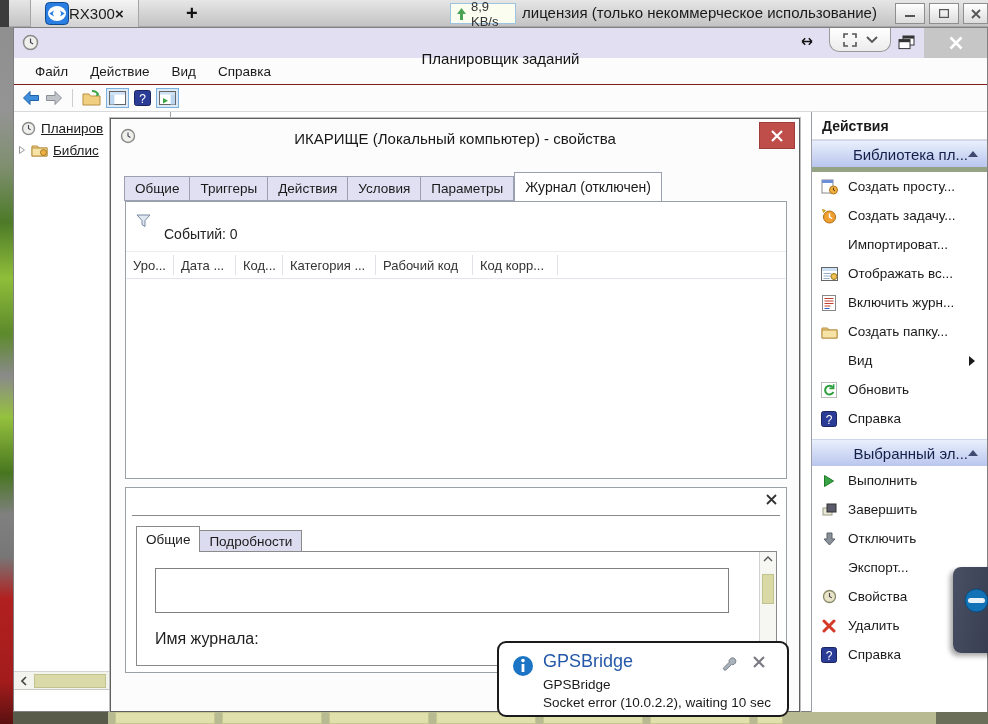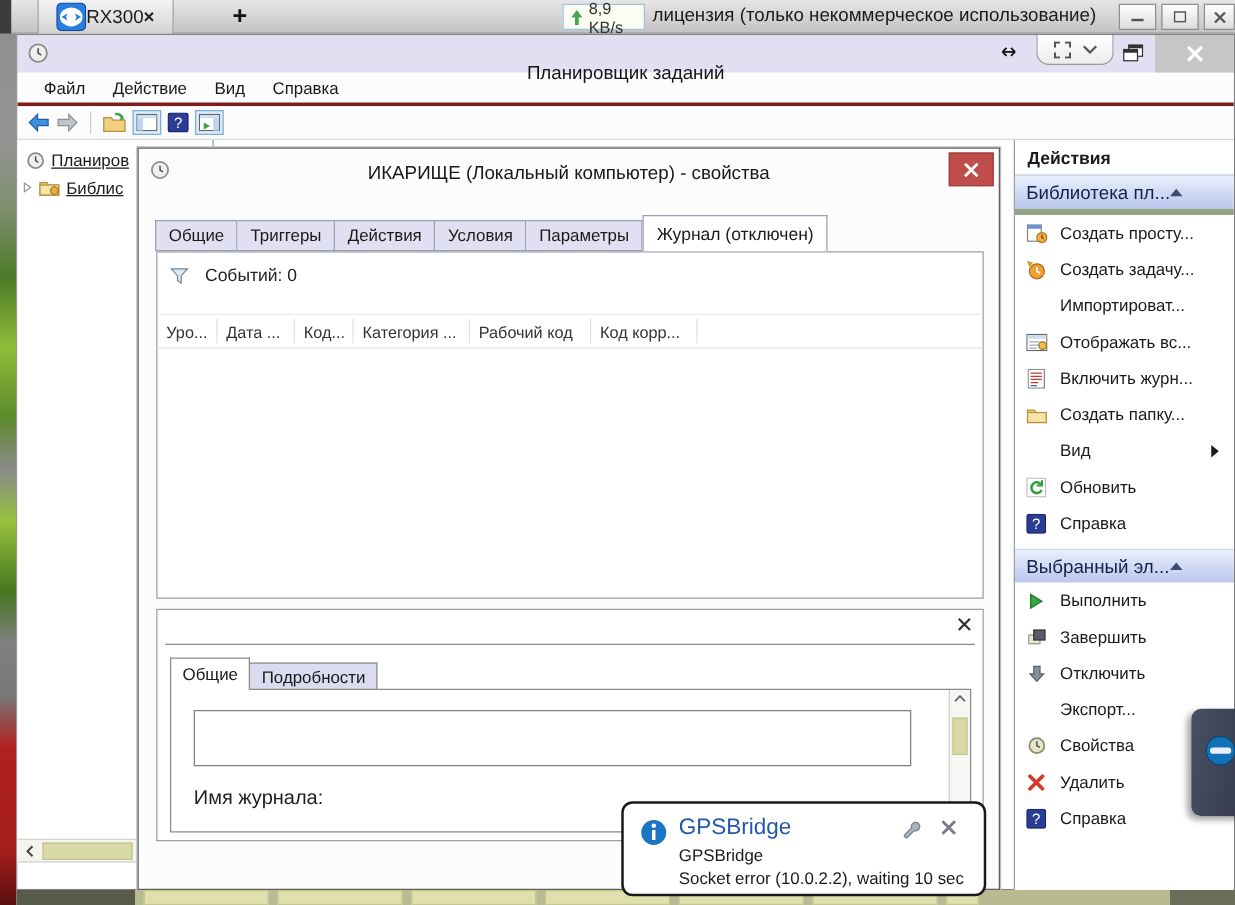--- a/index.html
+++ b/index.html
@@ -27,59 +27,59 @@
 
   
   .mmc{position:absolute;left:13px;top:27px;width:975px;height:685px;background:#fff;border:1px solid #808080;}
   .mmc-title{position:relative;height:30px;background:#e2dff3;}
   .mmc-title-text{position:absolute;left:0;right:0;top:6px;text-align:center;font-size:15px;color:#141414;margin-top:16px;}
   .mmc-clock{position:absolute;left:8px;top:6px;}
   .tv-arrows{position:absolute;right:170px;top:8px;}
   .tv-grip{position:absolute;right:96px;top:0;width:62px;height:24px;background:linear-gradient(#ffffff,#ececec);border:1px solid #999;border-top:none;border-radius:0 0 10px 10px;display:flex;align-items:center;justify-content:center;gap:9px;}
   .mmc-restore{position:absolute;right:72px;top:7px;}
   .mmc-closebox{position:absolute;right:0;top:0;width:63px;height:30px;background:#c6c6c6;display:flex;align-items:center;justify-content:center;}
-  .mmc-menu{height:27px;background:#fcfcfc;border-bottom:3px solid #7f1d1d;display:flex;align-items:center;padding-left:10px;font-size:13.5px;}
+  .mmc-menu{height:27px;background:#fcfcfc;border-bottom:1px solid #7f1d1d;display:flex;align-items:center;padding-left:10px;font-size:13.5px;}
   .mmc-menu span{padding:0 11px;}
   .mmc-toolbar{height:27px;background:#fcfcfc;border-bottom:1px solid #d9d9d9;display:flex;align-items:center;padding-left:8px;gap:5px;}
   .tb-sep{width:1px;height:18px;background:#cfcfcf;margin:0 4px;}
   .tb-frame{border:1px solid #7ab0e0;background:#dceaf8;padding:2px;}
   .mmc-body{position:relative;height:599px;background:#fff;}
 
   
   .tree{position:absolute;left:0;top:0;width:157px;height:578px;border-right:1px solid #9aa0a6;border-bottom:1px solid #c8c8c8;background:#fff;padding-top:5px;}
   .tree-item{display:flex;align-items:center;gap:5px;height:22px;font-size:13.5px;padding-left:7px;white-space:nowrap;overflow:hidden;text-decoration:underline;}
   .tree-item.child{padding-left:4px;}
   .tree-hscroll{position:absolute;left:0;bottom:0;height:18px;width:156px;border-top:1px solid #d5d5d5;background:#f4f4ee;display:flex;align-items:center;}
   .tree-hscroll .sb-arrow{width:20px;height:18px;display:flex;align-items:center;justify-content:center;}
   .tree-thumb{height:14px;width:72px;background:#dadaa8;border:1px solid #c2c28e;}
 
   
   .actions{position:absolute;right:0;top:0;width:176px;height:601px;border-left:1px solid #9aa0a6;background:#fff;font-size:13.5px;}
   .actions-header{height:28px;font-weight:bold;font-size:14px;display:flex;align-items:center;padding-left:10px;border-bottom:1px solid #dedede;box-shadow:0 1px 2px rgba(0,0,0,.07);}
-  .sec-header{height:27px;background:linear-gradient(#e9effc,#b9c6ee);color:#15204a;font-size:15px;display:flex;align-items:center;justify-content:flex-start;padding:0 9px;border-top:1px solid #cdd6ef;}
+  .sec-header{height:27px;background:linear-gradient(#e9effc,#b9c6ee);color:#15204a;font-size:15px;display:flex;align-items:center;justify-content:flex-end;padding:0 9px;border-top:1px solid #cdd6ef;}
   .sec-strip{height:5px;background:#93a384;}
   .sec-gap{height:6px;}
   .tri-up{width:0;height:0;border-left:5px solid transparent;border-right:5px solid transparent;border-bottom:6px solid #3f4a6e;}
   .act-item{height:29px;display:flex;align-items:center;padding-left:8px;}
   .act-icon{width:18px;height:18px;margin-right:10px;display:inline-flex;align-items:center;justify-content:center;flex:none;}
   .tri-right{width:0;height:0;border-top:5px solid transparent;border-bottom:5px solid transparent;border-left:6px solid #1a1a1a;margin-left:auto;margin-right:12px;}
 
   
   .dialog{position:absolute;left:110px;top:118px;width:690px;height:594px;background:#fcfcfc;border:1px solid #5f5f5f;box-shadow:0 0 0 1px #bdbdbd;z-index:5;}
   .dlg-clock{position:absolute;left:9px;top:9px;}
   .dlg-title-text{position:absolute;left:0;right:0;top:11px;text-align:center;font-size:15px;color:#181818;}
   .dlg-close{position:absolute;right:4px;top:3px;width:36px;height:27px;background:#bf4e4b;border:1px solid #a03c3a;display:flex;align-items:center;justify-content:center;}
   .dlg-tabs{position:absolute;left:13px;top:53px;display:flex;align-items:flex-end;height:29px;}
   .dlg-tab{height:25px;padding:0 10px;display:flex;align-items:center;background:#e0e0f2;border:1px solid #9aa0b0;border-left:none;font-size:13.5px;}
   .dlg-tab:first-child{border-left:1px solid #9aa0b0;}
   .dlg-tab.active{height:29px;background:#fff;border-bottom:none;border-left:1px solid #9aa0b0;font-size:14px;position:relative;z-index:2;}
   .events-box{position:absolute;left:14px;top:82px;width:662px;height:278px;border:1px solid #98a0a8;background:#fff;}
   .filter-row{height:50px;position:relative;border-bottom:1px solid #ececec;}
   .funnel{position:absolute;left:10px;top:12px;}
-  .events-count{position:absolute;left:38px;top:10px;font-size:14px;color:#222;}
+  .events-count{position:absolute;left:38px;top:24px;font-size:14px;color:#222;}
   .hdr-row{height:27px;display:flex;align-items:center;border-bottom:1px solid #e2e6ea;font-size:13px;color:#333;}
   .hdr-cell{padding-left:7px;border-right:1px solid #dfe3e7;height:20px;display:flex;align-items:center;white-space:nowrap;overflow:hidden;}
 
   .lower-box{position:absolute;left:14px;top:368px;width:662px;height:186px;border:1px solid #98a0a8;background:#fff;}
   .lb-close{position:absolute;right:9px;top:6px;}
   .lb-rule{position:absolute;left:6px;right:6px;top:27px;border-top:1px solid #8a8a8a;}
   .lb-tabs{position:absolute;left:10px;top:38px;display:flex;align-items:flex-end;height:26px;z-index:2;}
   .lb-tab{height:22px;padding:0 9px;display:flex;align-items:center;font-size:13.5px;background:#dcdcf0;border:1px solid #8a8a8a;}
   .lb-tab.active{height:26px;background:#fff;border-bottom:none;margin-right:-1px;z-index:2;}
   .lb-content{position:absolute;left:10px;top:63px;width:641px;height:115px;border:1px solid #8a8a8a;background:#fff;}

